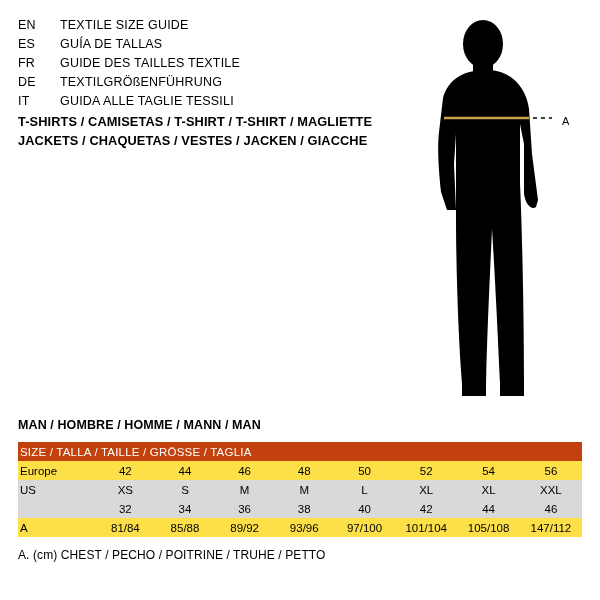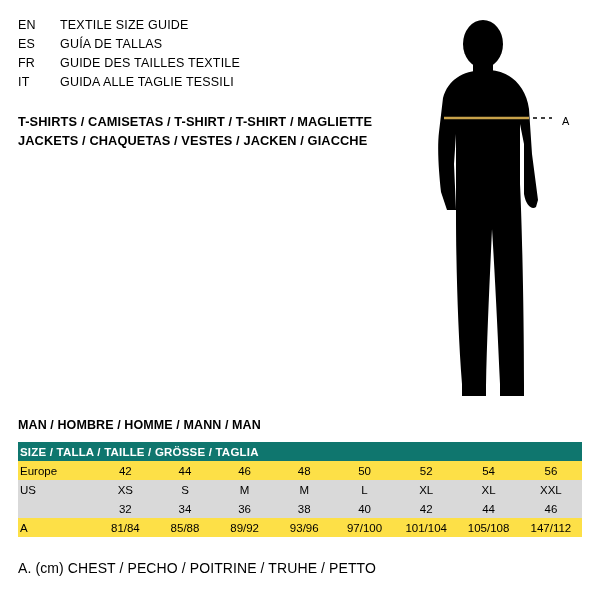--- a/index.html
+++ b/index.html
@@ -92,65 +92,68 @@
     width: 564px;
     border-collapse: collapse;
     font-size: 11.5px;
   }
   table.size-table td {
     height: 19px;
     padding: 0 0 0 0;
     vertical-align: middle;
   }
   table.size-table tr.header-row td {
-    background: #0f766e;
+    background: #c2410c;
     color: #ffffff;
-    font-weight: bold;
+    font-weight: normal;
     letter-spacing: 0.2px;
   }
   table.size-table tr.band td {
     background: #d9d9d9;
   }
   table.size-table tr.plain td {
     background: #fde047;
   }
   .c-label {
     width: 86px;
     padding-left: 2px !important;
   }
   .c-val {
     width: 68px;
     text-align: center;
   }
   .footnote {
     position: absolute;
     left: 18px;
     top: 548px;
-    font-size: 14px;
+    font-size: 12px;
     letter-spacing: 0.1px;
-    margin-top: 12px;
   }
 </style>
 </head>
 <body>
 
 <div class="page">
 
   <div class="lang-block">
     <div class="lang-row">
       <span class="lang-code">EN</span>
       <span class="lang-text">TEXTILE SIZE GUIDE</span>
     </div>
     <div class="lang-row">
       <span class="lang-code">ES</span>
       <span class="lang-text">GUÍA DE TALLAS</span>
     </div>
     <div class="lang-row">
       <span class="lang-code">FR</span>
       <span class="lang-text">GUIDE DES TAILLES TEXTILE</span>
+    </div>
+    <div class="lang-row">
+      <span class="lang-code">DE</span>
+      <span class="lang-text">TEXTILGRÖßENFÜHRUNG</span>
     </div>
     <div class="lang-row">
       <span class="lang-code">IT</span>
       <span class="lang-text">GUIDA ALLE TAGLIE TESSILI</span>
     </div>
   </div>
 
   <div class="garment-lines">
     <div class="garment-line">T-SHIRTS / CAMISETAS / T-SHIRT / T-SHIRT / MAGLIETTE</div>
     <div class="garment-line">JACKETS / CHAQUETAS / VESTES / JACKEN / GIACCHE</div>

